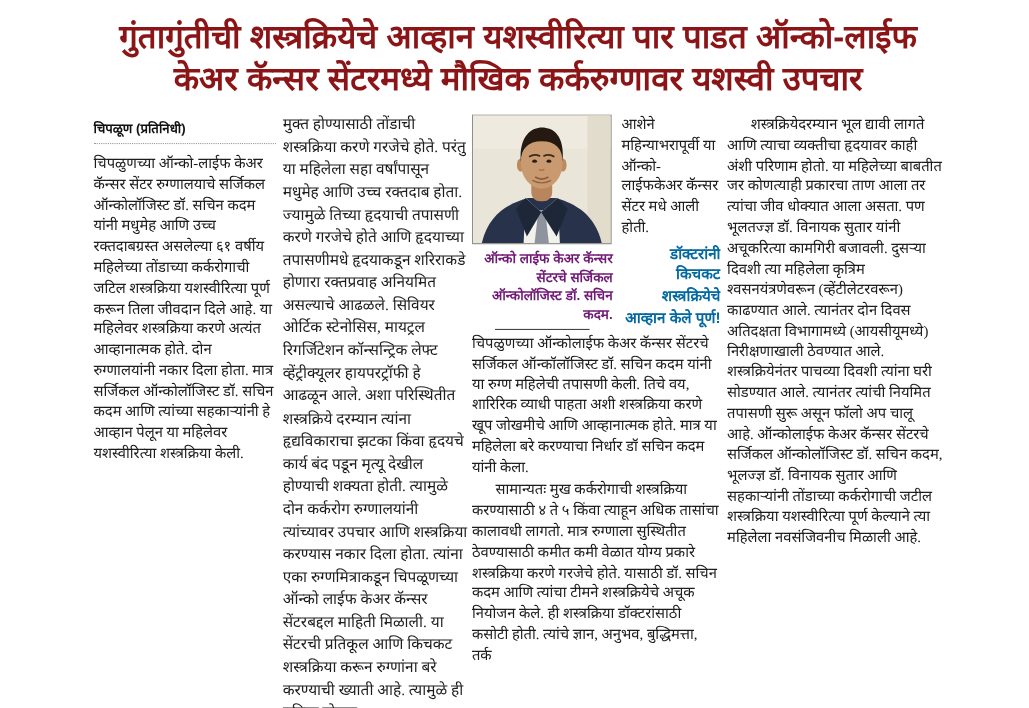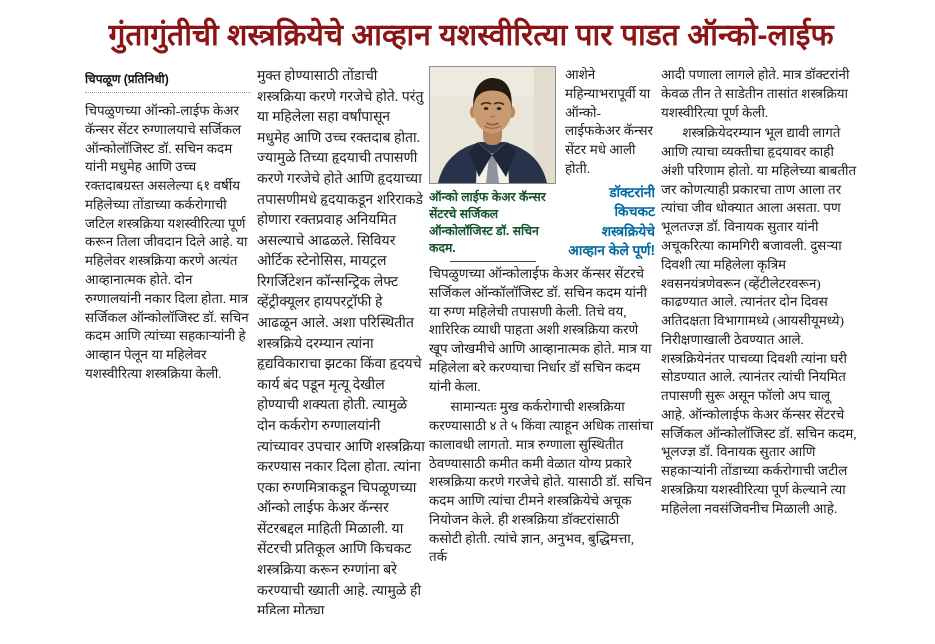--- a/index.html
+++ b/index.html
@@ -76,23 +76,23 @@
     border: 1px solid #8e8e8e;
     background: #e9e4d8;
     box-sizing: content-box;
   }
   .photo-frame svg { display: block; }
   .caption {
     font-family: "Liberation Sans", "DejaVu Sans", sans-serif;
     font-size: 12.3px;
     font-weight: 700;
     line-height: 1.38;
-    text-align: left;
+    text-align: right;
     margin-top: 5px;
-    color: #14532d;
+    color: #701a75;
   }
   .caption-rule {
     width: 86px;
     margin: 4px auto 0 auto;
     border-top: 1.6px solid #444;
   }
   .subhead2 {
     margin: 4px 0 4px 0;
     font-family: "Liberation Sans", "DejaVu Sans", sans-serif;
     font-size: 13.8px;
@@ -107,20 +107,21 @@
     border-top: 2px solid #e4e1da;
   }
 </style>
 </head>
 <body>
 
 <div class="sheet">
 
   <header class="headline">
     <div>गुंतागुंतीची शस्त्रक्रियेचे आव्हान यशस्वीरित्या पार पाडत ऑन्को-लाईफ</div>
+    <div>केअर कॅन्सर सेंटरमध्ये मौखिक कर्करुग्णावर यशस्वी उपचार</div>
   </header>
 
   <div class="cols">
 
     <div class="col col-1">
       <span class="dateline">चिपळूण (प्रतिनिधी)</span>
       <hr class="dotted-rule">
       <p class="body">चिपळुणच्या ऑन्को-लाईफ केअर कॅन्सर सेंटर रुग्णालयाचे सर्जिकल ऑन्कोलॉजिस्ट डॉ. सचिन कदम यांनी मधुमेह आणि उच्च रक्तदाबग्रस्त असलेल्या ६१ वर्षीय महिलेच्या तोंडाच्या कर्करोगाची जटिल शस्त्रक्रिया यशस्वीरित्या पूर्ण करून तिला जीवदान दिले आहे. या महिलेवर शस्त्रक्रिया करणे अत्यंत आव्हानात्मक होते. दोन रुग्णालयांनी नकार दिला होता. मात्र सर्जिकल ऑन्कोलॉजिस्ट डॉ. सचिन कदम आणि त्यांच्या सहकाऱ्यांनी हे आव्हान पेलून या महिलेवर यशस्वीरित्या शस्त्रक्रिया केली.</p>
     </div>
 
@@ -157,20 +158,19 @@
         <figcaption class="caption">ऑन्को लाईफ केअर कॅन्सर सेंटरचे सर्जिकल ऑन्कोलॉजिस्ट डॉ. सचिन कदम.</figcaption>
         <div class="caption-rule"></div>
       </figure>
       <p class="body">आशेने महिन्याभरापूर्वी या ऑन्को-लाईफकेअर कॅन्सर सेंटर मधे आली होती.</p>
       <h3 class="subhead2">डॉक्टरांनी किचकट शस्त्रक्रियेचे आव्हान केले पूर्ण!</h3>
       <p class="body">चिपळुणच्या ऑन्कोलाईफ केअर कॅन्सर सेंटरचे सर्जिकल ऑन्कॉलॉजिस्ट डॉ. सचिन कदम यांनी या रुग्ण महिलेची तपासणी केली. तिचे वय, शारिरिक व्याधी पाहता अशी शस्त्रक्रिया करणे खूप जोखमीचे आणि आव्हानात्मक होते. मात्र या महिलेला बरे करण्याचा निर्धार डॉ सचिन कदम यांनी केला.</p>
       <p class="body indent">सामान्यतः मुख कर्करोगाची शस्त्रक्रिया करण्यासाठी ४ ते ५ किंवा त्याहून अधिक तासांचा कालावधी लागतो. मात्र रुग्णाला सुस्थितीत ठेवण्यासाठी कमीत कमी वेळात योग्य प्रकारे शस्त्रक्रिया करणे गरजेचे होते. यासाठी डॉ. सचिन कदम आणि त्यांचा टीमने शस्त्रक्रियेचे अचूक नियोजन केले. ही शस्त्रक्रिया डॉक्टरांसाठी कसोटी होती. त्यांचे ज्ञान, अनुभव, बुद्धिमत्ता, तर्क</p>
     </div>
 
     <div class="col col-4">
-      <p class="body">आदी पणाला लागले होते. मात्र डॉक्टरांनी केवळ तीन ते साडेतीन तासांत शस्त्रक्रिया यशस्वीरित्या पूर्ण केली.</p>
       <p class="body indent">शस्त्रक्रियेदरम्यान भूल द्यावी लागते आणि त्याचा व्यक्तीचा हृदयावर काही अंशी परिणाम होतो. या महिलेच्या बाबतीत जर कोणत्याही प्रकारचा ताण आला तर त्यांचा जीव धोक्यात आला असता. पण भूलतज्ज्ञ डॉ. विनायक सुतार यांनी अचूकरित्या कामगिरी बजावली. दुसऱ्या दिवशी त्या महिलेला कृत्रिम श्वसनयंत्रणेवरून (व्हेंटीलेटरवरून) काढण्यात आले. त्यानंतर दोन दिवस अतिदक्षता विभागामध्ये (आयसीयूमध्ये) निरीक्षणाखाली ठेवण्यात आले. शस्त्रक्रियेनंतर पाचव्या दिवशी त्यांना घरी सोडण्यात आले. त्यानंतर त्यांची नियमित तपासणी सुरू असून फॉलो अप चालू आहे. ऑन्कोलाईफ केअर कॅन्सर सेंटरचे सर्जिकल ऑन्कोलॉजिस्ट डॉ. सचिन कदम, भूलज्ज्ञ डॉ. विनायक सुतार आणि सहकाऱ्यांनी तोंडाच्या कर्करोगाची जटील शस्त्रक्रिया यशस्वीरित्या पूर्ण केल्याने त्या महिलेला नवसंजिवनीच मिळाली आहे.</p>
     </div>
 
   </div>
 
   <div class="bottom-rule"></div>
 </div>
 
 </body></html>

